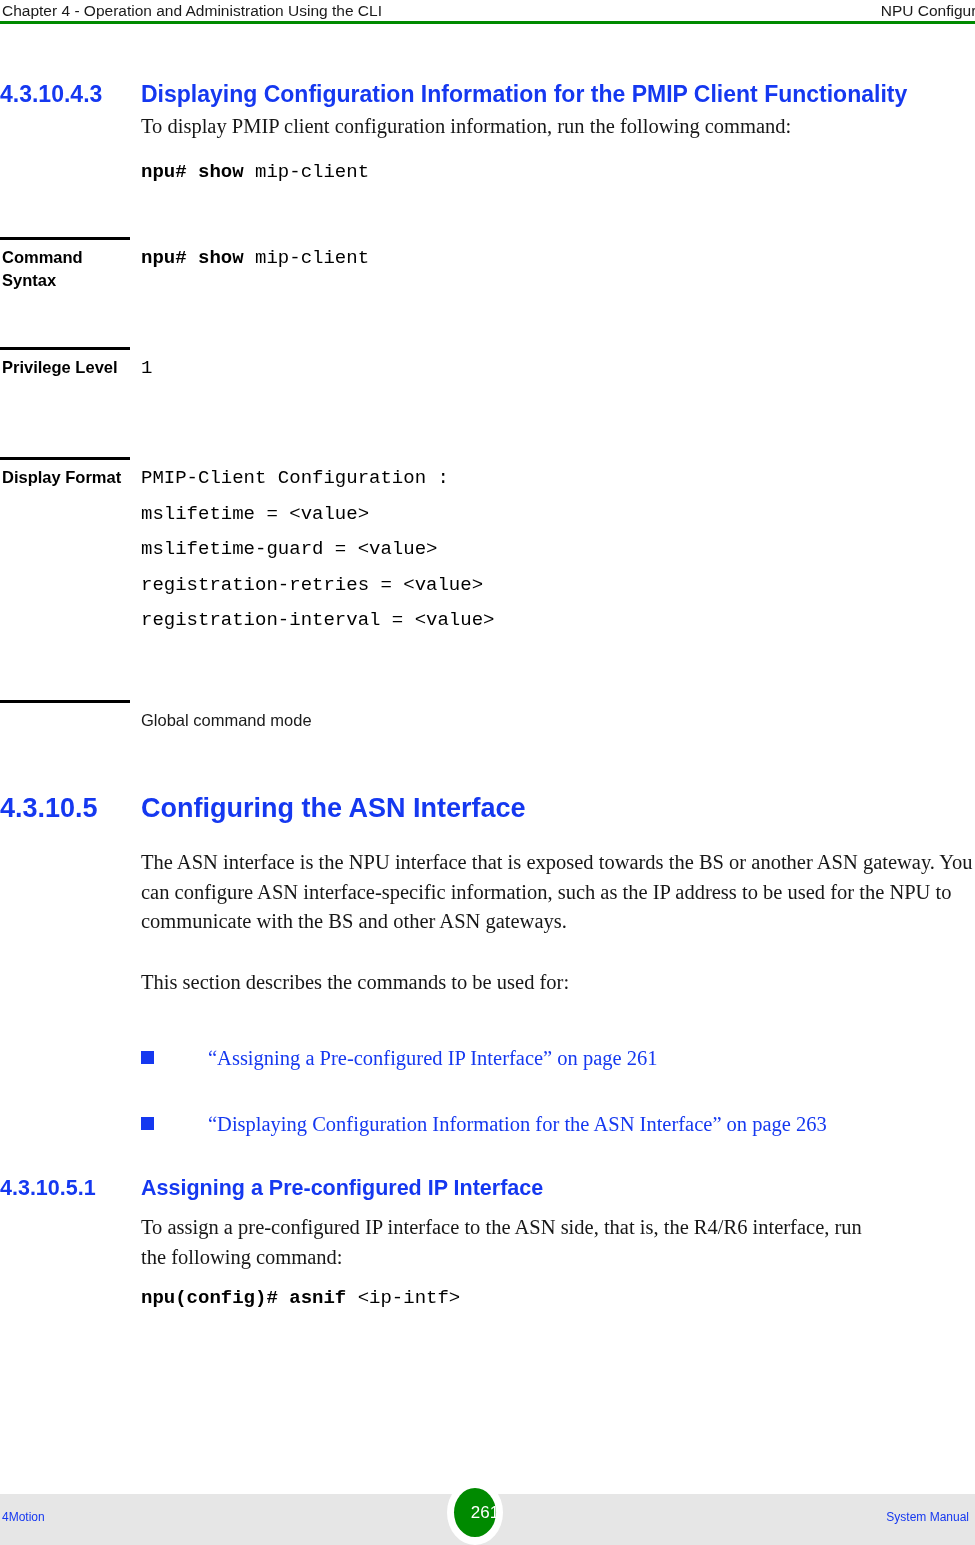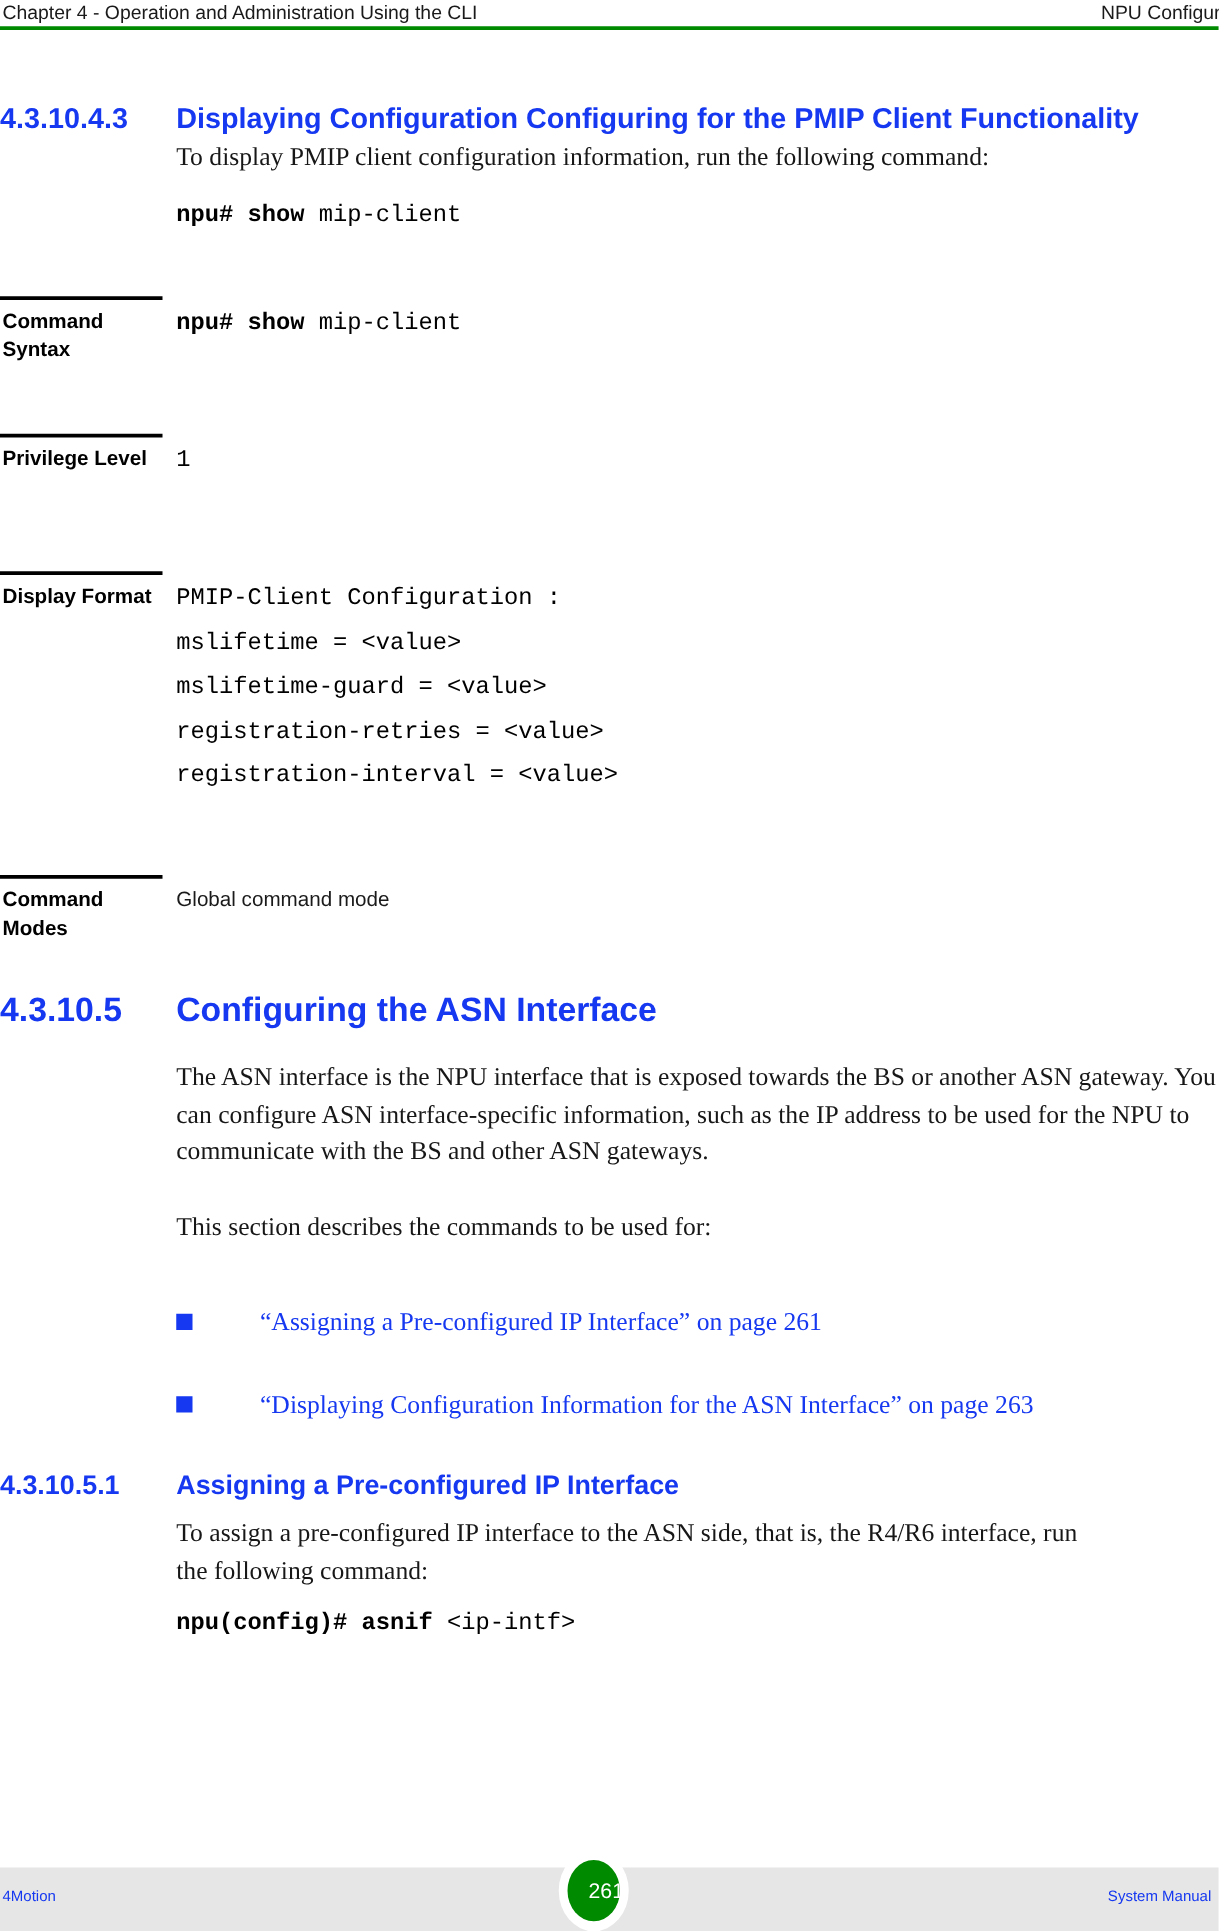--- a/index.html
+++ b/index.html
@@ -227,21 +227,21 @@
 <body>
 
 <div class="page-header">
   <div class="hdr-left">Chapter 4 - Operation and Administration Using the CLI</div>
   <div class="hdr-right">NPU Configuration</div>
 </div>
 <div class="header-rule"></div>
 
 <div class="heading h4" style="top:80px;">
   <span class="num">4.3.10.4.3</span>
-  <span class="ttl">Displaying Configuration Configuring for the PMIP Client Functionality</span>
+  <span class="ttl">Displaying Configuration Information for the PMIP Client Functionality</span>
 </div>
 
 <div class="para" style="top:112px; width:790px;">To display PMIP client configuration information, run the following command:</div>
 
 <div class="cli" style="top:160px;"><b>npu# show</b><span class="arg"> mip-client</span></div>
 
 <div class="cmd-table">
 
   <div class="cmd-row" style="top:237px; height:110px;">
     <div class="row-rule"></div>
@@ -266,21 +266,20 @@
       <div class="mono mono-line">PMIP-Client Configuration :</div>
       <div class="mono mono-line">mslifetime = &lt;value&gt;</div>
       <div class="mono mono-line">mslifetime-guard = &lt;value&gt;</div>
       <div class="mono mono-line">registration-retries = &lt;value&gt;</div>
       <div class="mono mono-line">registration-interval = &lt;value&gt;</div>
     </div>
   </div>
 
   <div class="cmd-row" style="top:700px; height:70px;">
     <div class="row-rule"></div>
-    <div class="row-label">Command Modes</div>
     <div class="row-value">
       <span class="sans">Global command mode</span>
     </div>
   </div>
 
 </div>
 
 <div class="heading h3" style="top:792px;">
   <span class="num">4.3.10.5</span>
   <span class="ttl">Configuring the ASN Interface</span>

